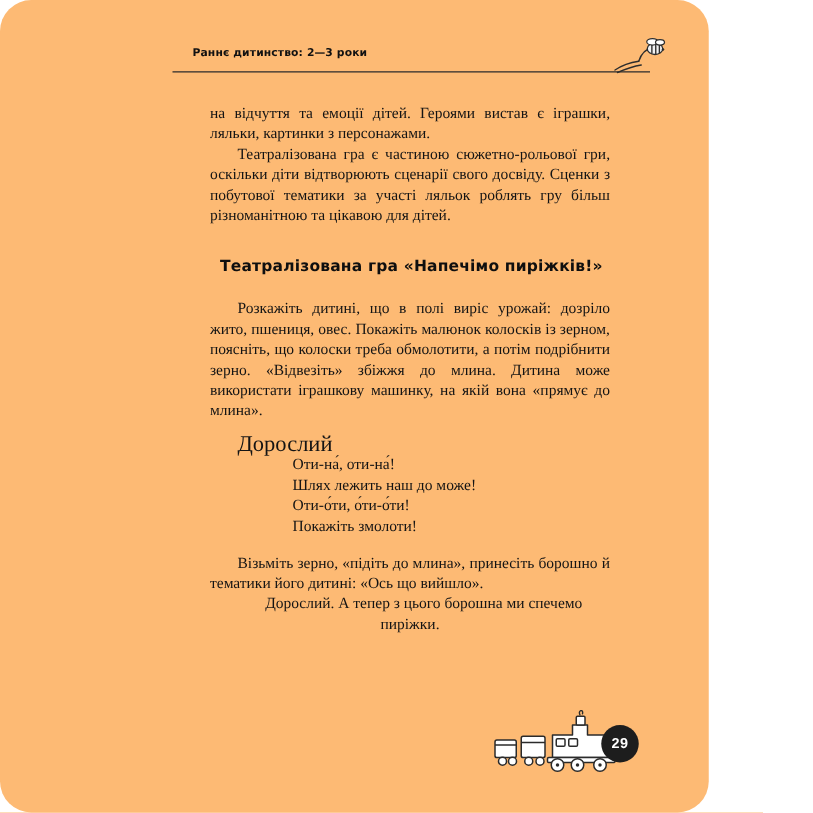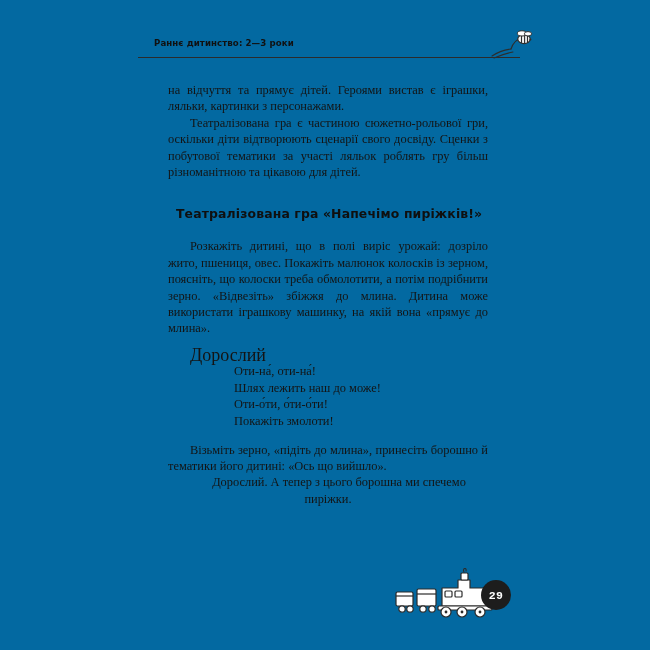--- a/index.html
+++ b/index.html
@@ -9,23 +9,24 @@
   body {
     width: 650px;
     height: 650px;
     background: #ffffff;
     font-family: "Liberation Serif", serif;
     color: #1a1a1a;
     overflow: hidden;
   }
   .page {
     position: relative;
-    width: 650px;
+    width: 567px;
     height: 650px;
-    background: #0369a1;
+    background: #fdba74;
+    border-radius: 25px;
   }
 
   
   .header {
     position: absolute;
     left: 138px;
     top: 38px;
     width: 382px;
     height: 26px;
   }
@@ -127,21 +128,21 @@
   }
   .page-num {
     position: absolute;
     left: 481px;
     top: 580px;
     width: 30px;
     height: 30px;
     border-radius: 50%;
     background: #1d1d1d;
     color: #ffffff;
-    font-family: Liberation Mono, monospace;
+    font-family: Liberation Sans, sans-serif;
     font-weight: bold;
     font-size: 11.5px;
     display: flex;
     align-items: center;
     justify-content: center;
     letter-spacing: .3px;
   }
 </style>
 </head>
 <body>
@@ -166,21 +167,21 @@
           <ellipse cx="44" cy="3.4" rx="4.6" ry="2.6" fill="#ffffff" stroke="#2d2d2d" stroke-width="1"></ellipse>
           <ellipse cx="50" cy="3.8" rx="3.6" ry="2.2" fill="#ffffff" stroke="#2d2d2d" stroke-width="1"></ellipse>
           <circle cx="52.4" cy="9.6" r="1" fill="#2d2d2d"></circle>
         </g>
       </svg>
     </div>
   </div>
 
   <div class="col">
 
-    <p class="t noind">на відчуття та прямує дітей. Героями вистав є іграшки, ляльки, картинки з персонажами.</p>
+    <p class="t noind">на відчуття та емоції дітей. Героями вистав є іграшки, ляльки, картинки з персонажами.</p>
     <p class="t">Театралізована гра є частиною сюжетно-рольової гри, оскільки діти відтворюють сценарії свого досвіду. Сценки з побутової тематики за участі ляльок роблять гру більш різноманітною та цікавою для дітей.</p>
 
     <div class="heading-wrap">
       <span class="heading">Театралізована гра «Напечімо пиріжків!»</span>
     </div>
 
     <p class="t">Розкажіть дитині, що в полі виріс урожай: до­зріло жито, пшениця, овес. Покажіть малюнок коло­сків із зерном, поясніть, що колоски треба обмоло­тити, а потім подрібнити зерно. «Відвезіть» збіжжя до млина. Дитина може використати іграшкову ма­шинку, на якій вона «прямує до млина».</p>
 
     <p class="speaker">Дорослий</p>
     <div class="verse">

